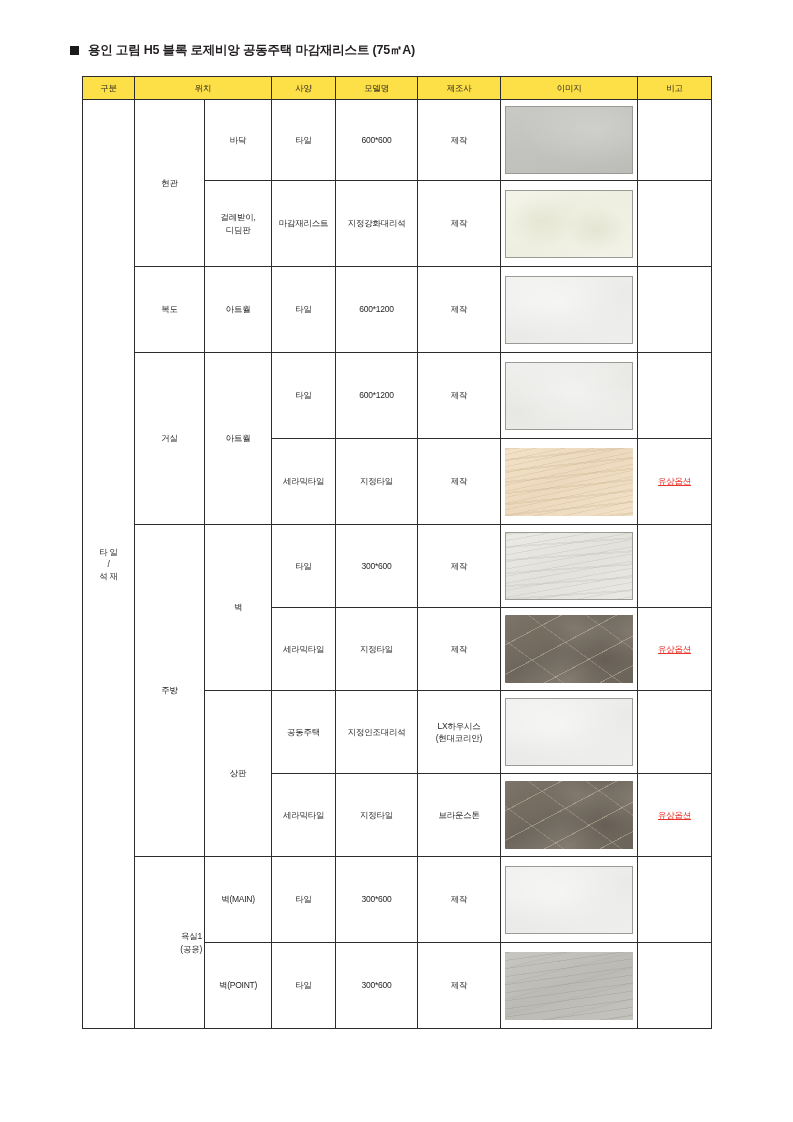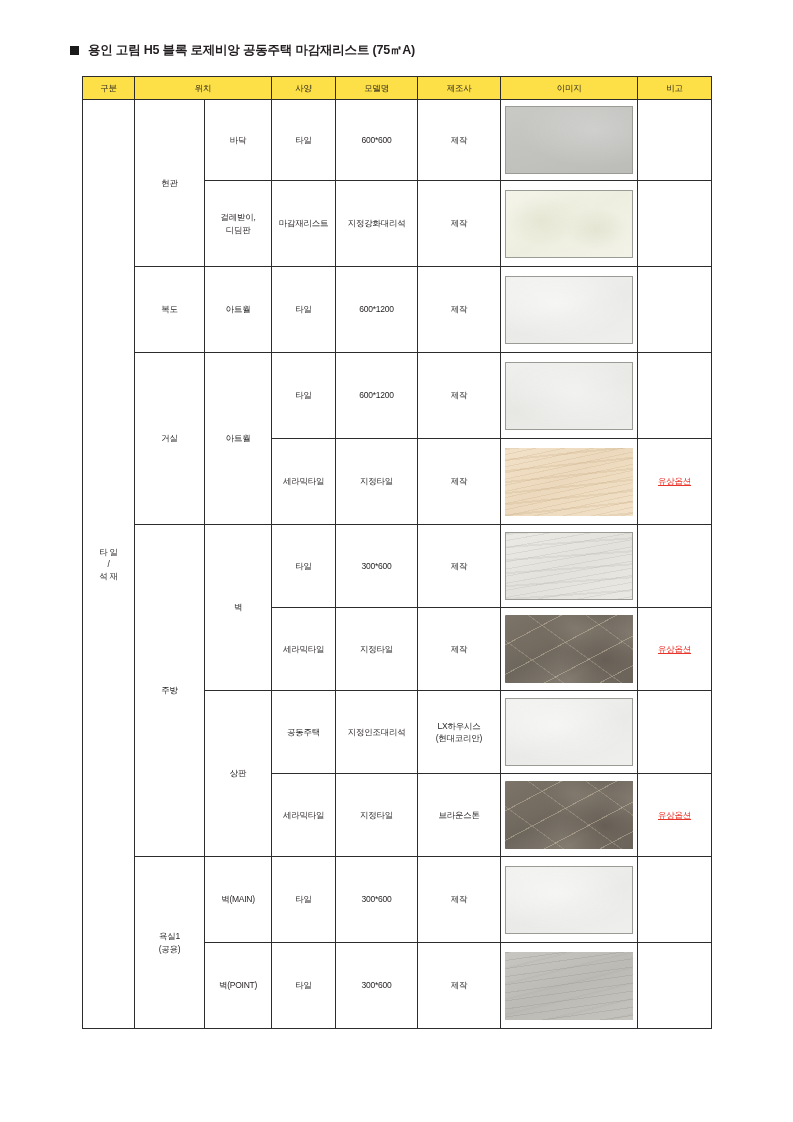--- a/index.html
+++ b/index.html
@@ -315,21 +315,21 @@
         <td style="height:80px;">세라믹타일</td>
         <td>지정타일</td>
         <td>브라운스톤</td>
         <td class="imgcell">
             <div class="swatch nob sw-dark-marble"></div>
           </td>
         <td class="note">유상옵션</td>
       </tr>
 
       <tr>
-        <td class="loc1" rowspan="2" style="white-space:pre-line;">욕실1
+        <td class="loc1" rowspan="2" style="white-space:pre-line;text-align:right;">욕실1
 (공용)</td>
         <td class="loc2" style="height:83px;">벽(MAIN)</td>
         <td>타일</td>
         <td>300*600</td>
         <td>제작</td>
         <td class="imgcell">
             <div class="swatch sw-white-plain"></div>
           </td>
         <td class="note"></td>
       </tr>

